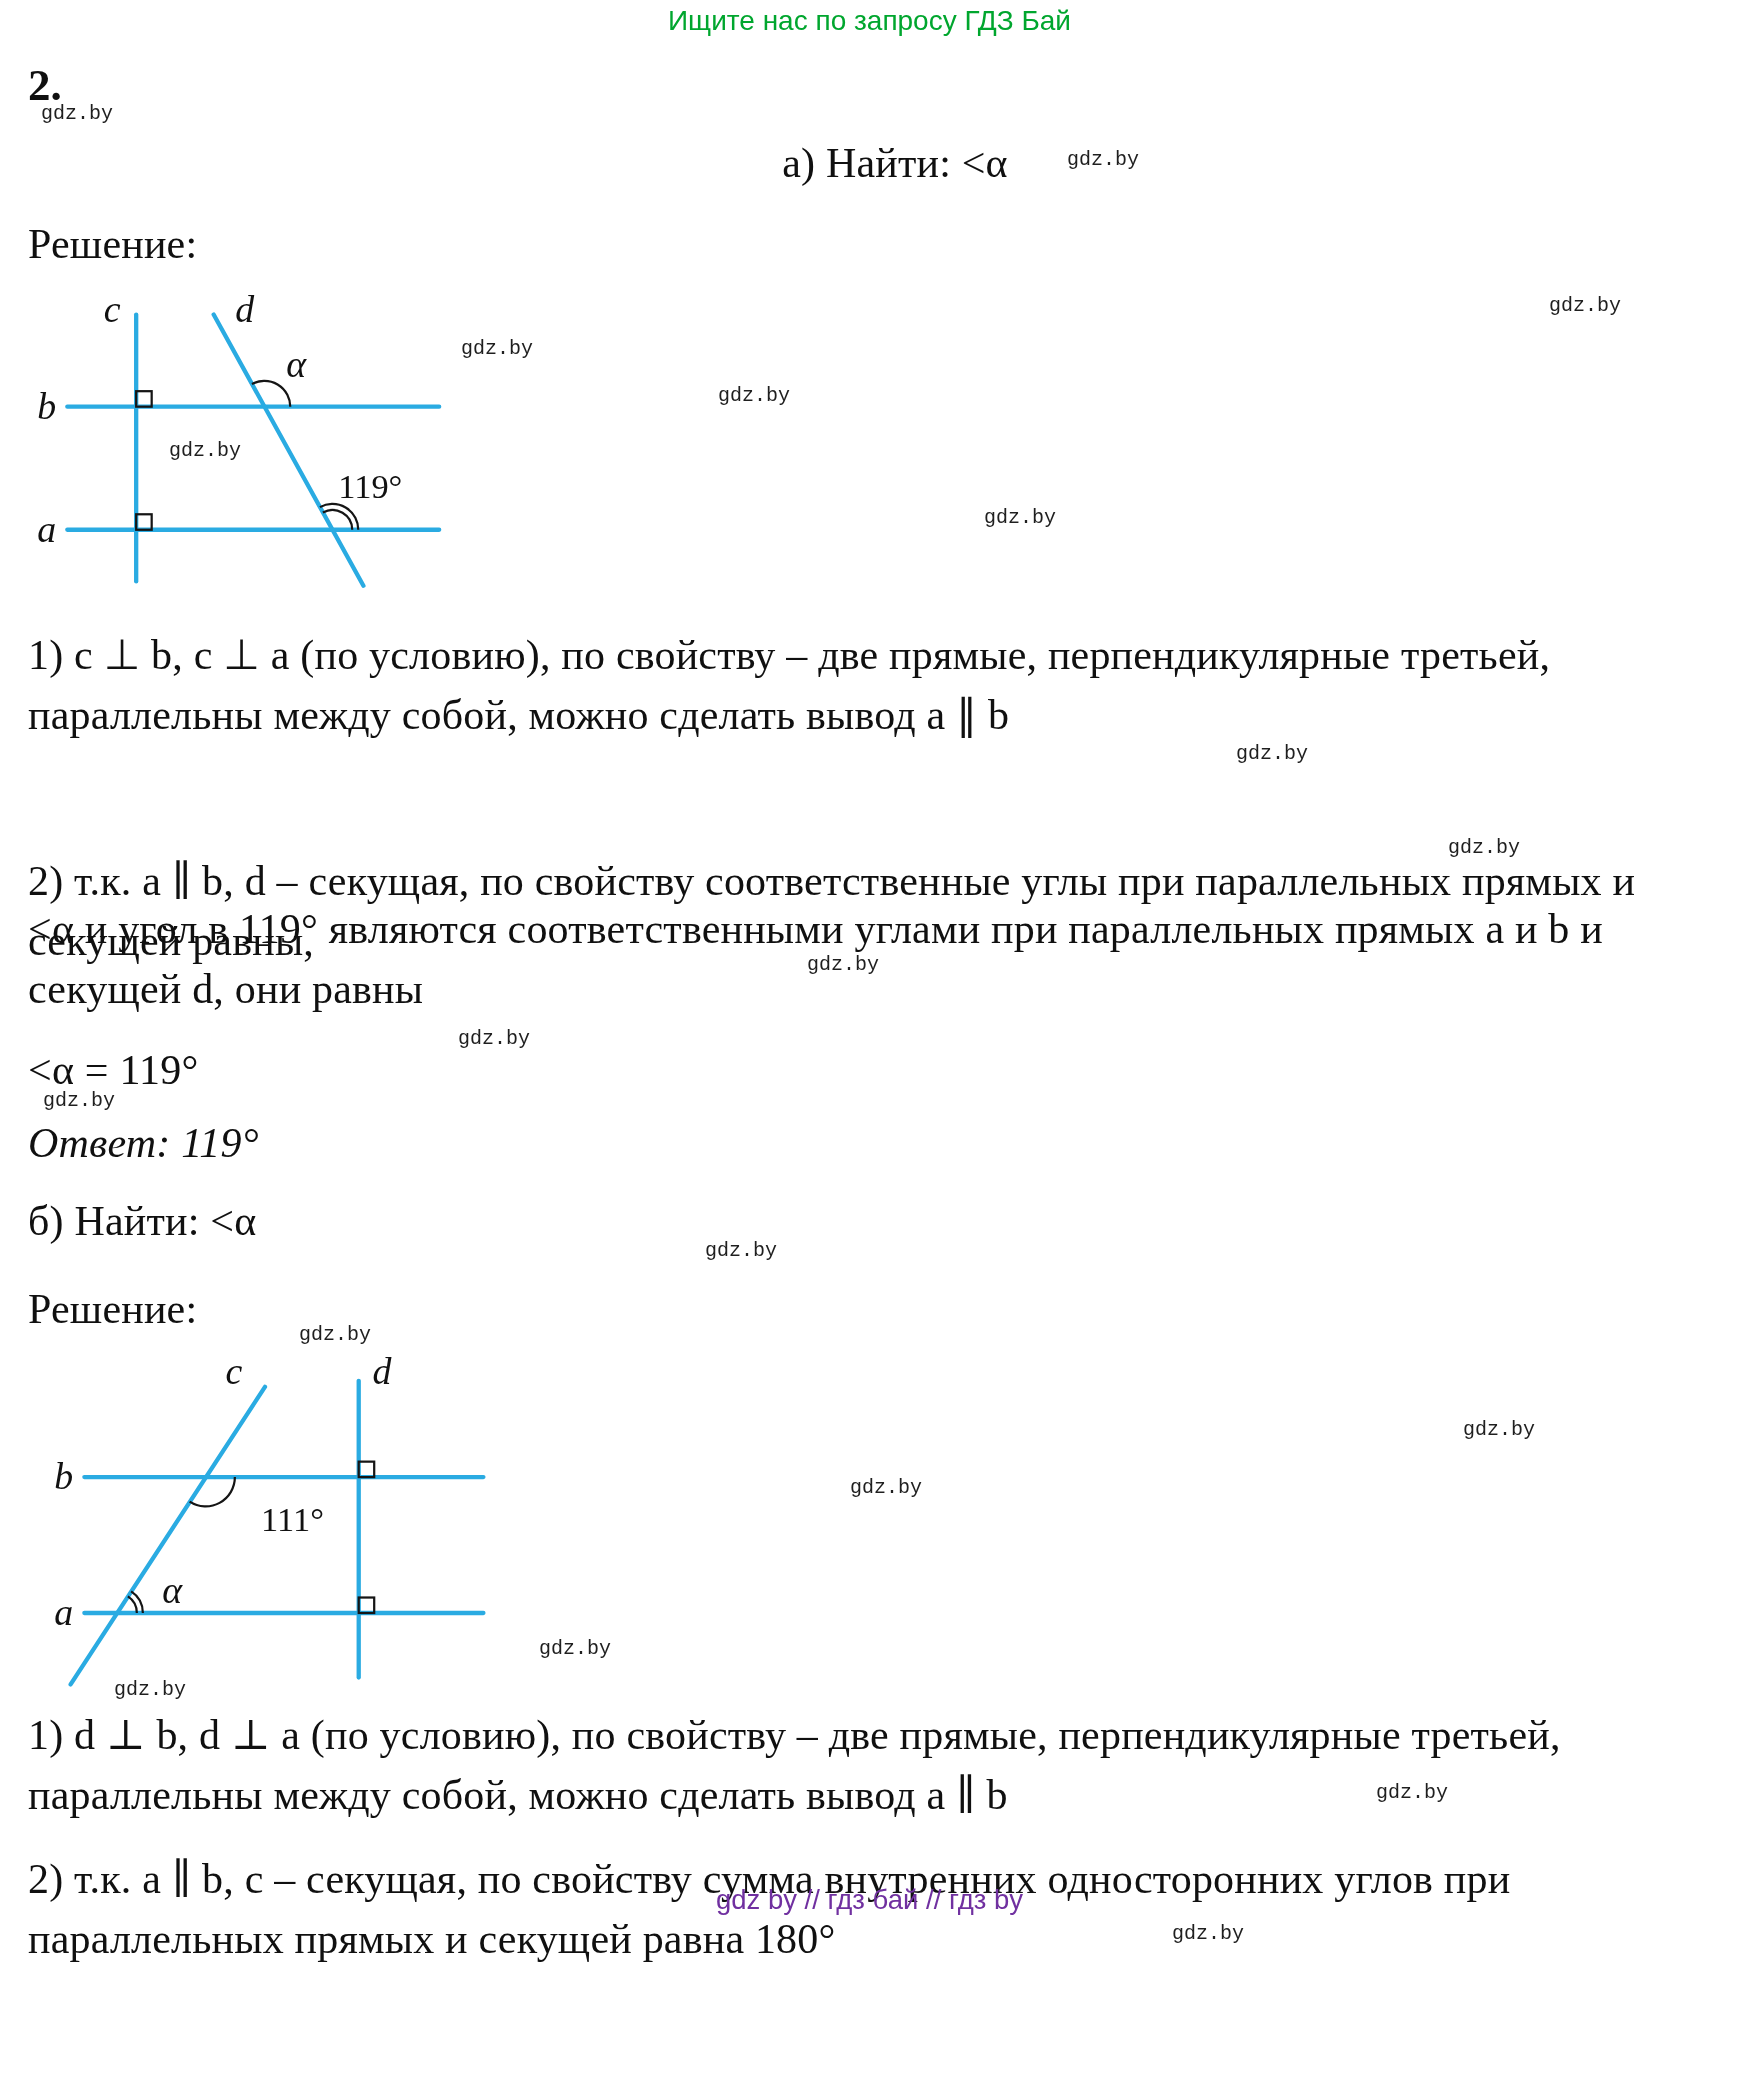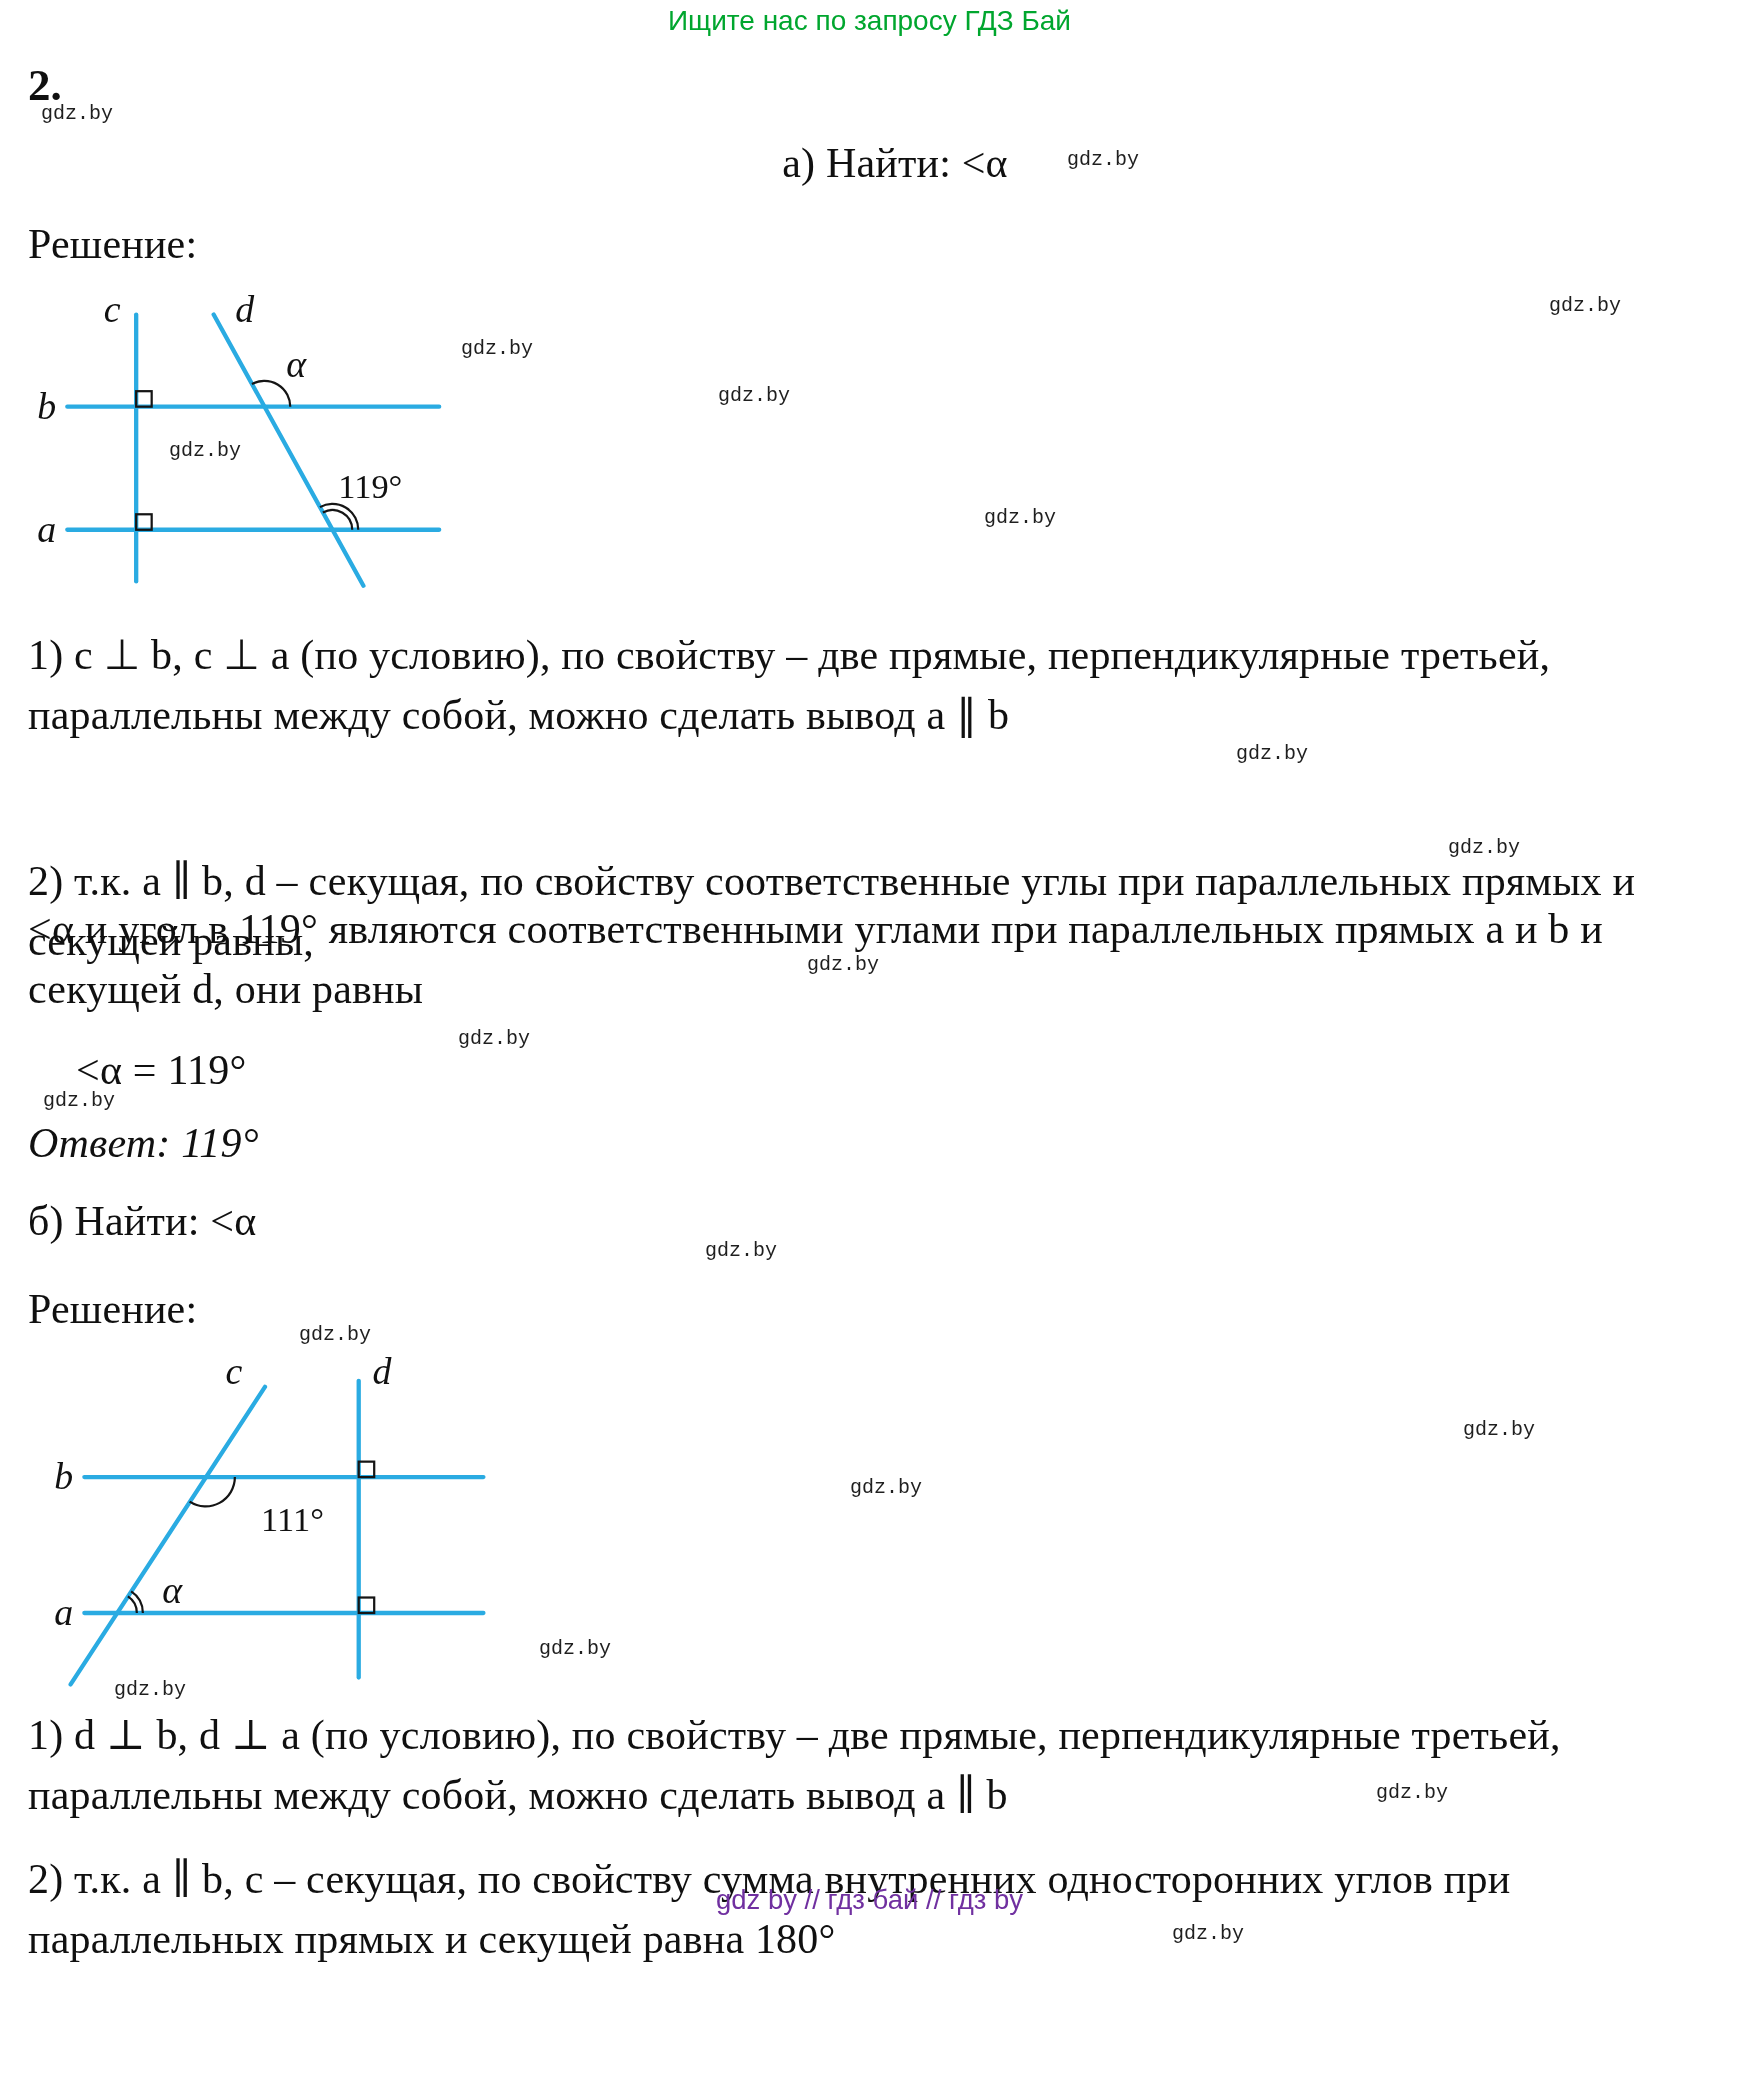--- a/index.html
+++ b/index.html
@@ -21,21 +21,21 @@
   }
   .txt {
     position:absolute; font-size:42px; line-height:1.42; width:1652px;
     letter-spacing:0.2px;
   }
   .task-a   { left:69px;  top:134px;text-align:center; }
   .resh-a   { left:28px;  top:215px; }
   .para1    { left:28px;  top:626px;font-family:Liberation Serif, serif; }
   .para2    { left:28px;  top:812px;margin-top:40px; }
   .para3    { left:28px;  top:900px; }
-  .concl-a  { left:28px;  top:1041px;margin-left:48px; }
+  .concl-a  { left:28px;  top:1041px; }
   .answer-a { left:28px;  top:1114px;font-style:italic; }
   .task-b   { left:28px;  top:1192px; }
   .resh-b   { left:28px;  top:1280px; }
   .para4    { left:28px;  top:1706px; }
   .para5    { left:28px;  top:1850px; }
 
   .wm {
     position:absolute;
     font-family:Liberation Mono, monospace;
     font-size:20px; color:#1f1f1f; white-space:nowrap;

